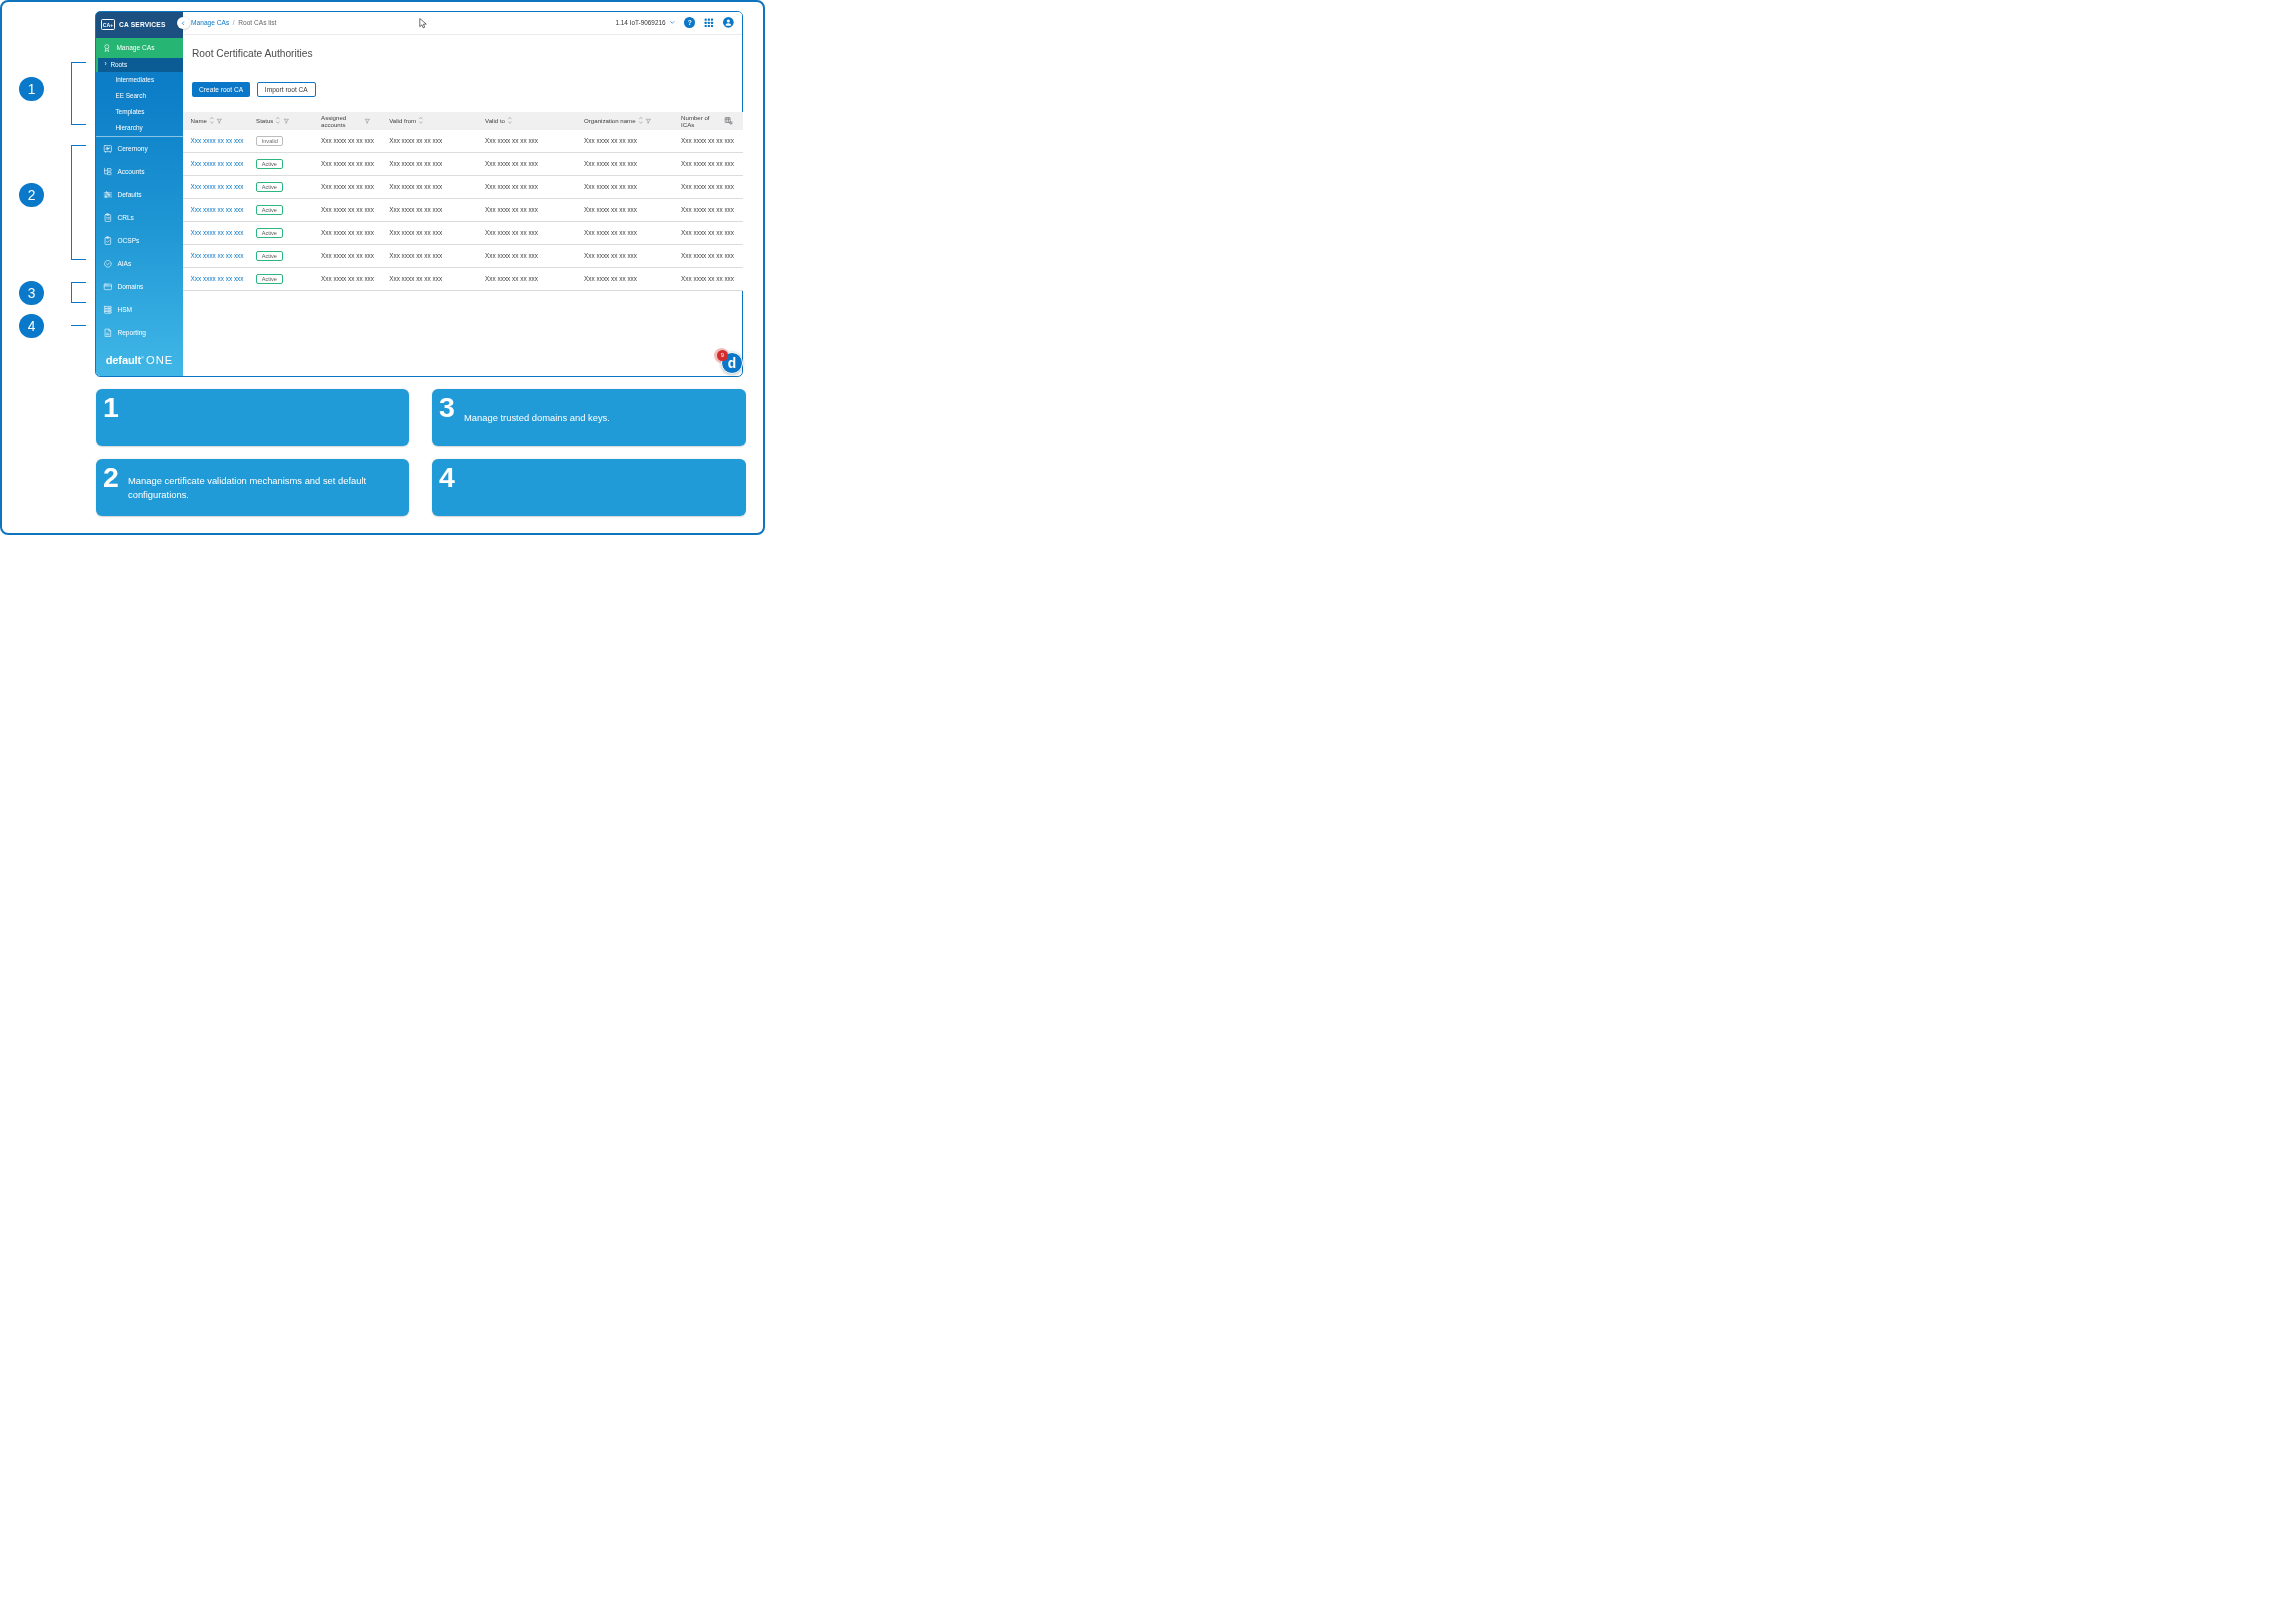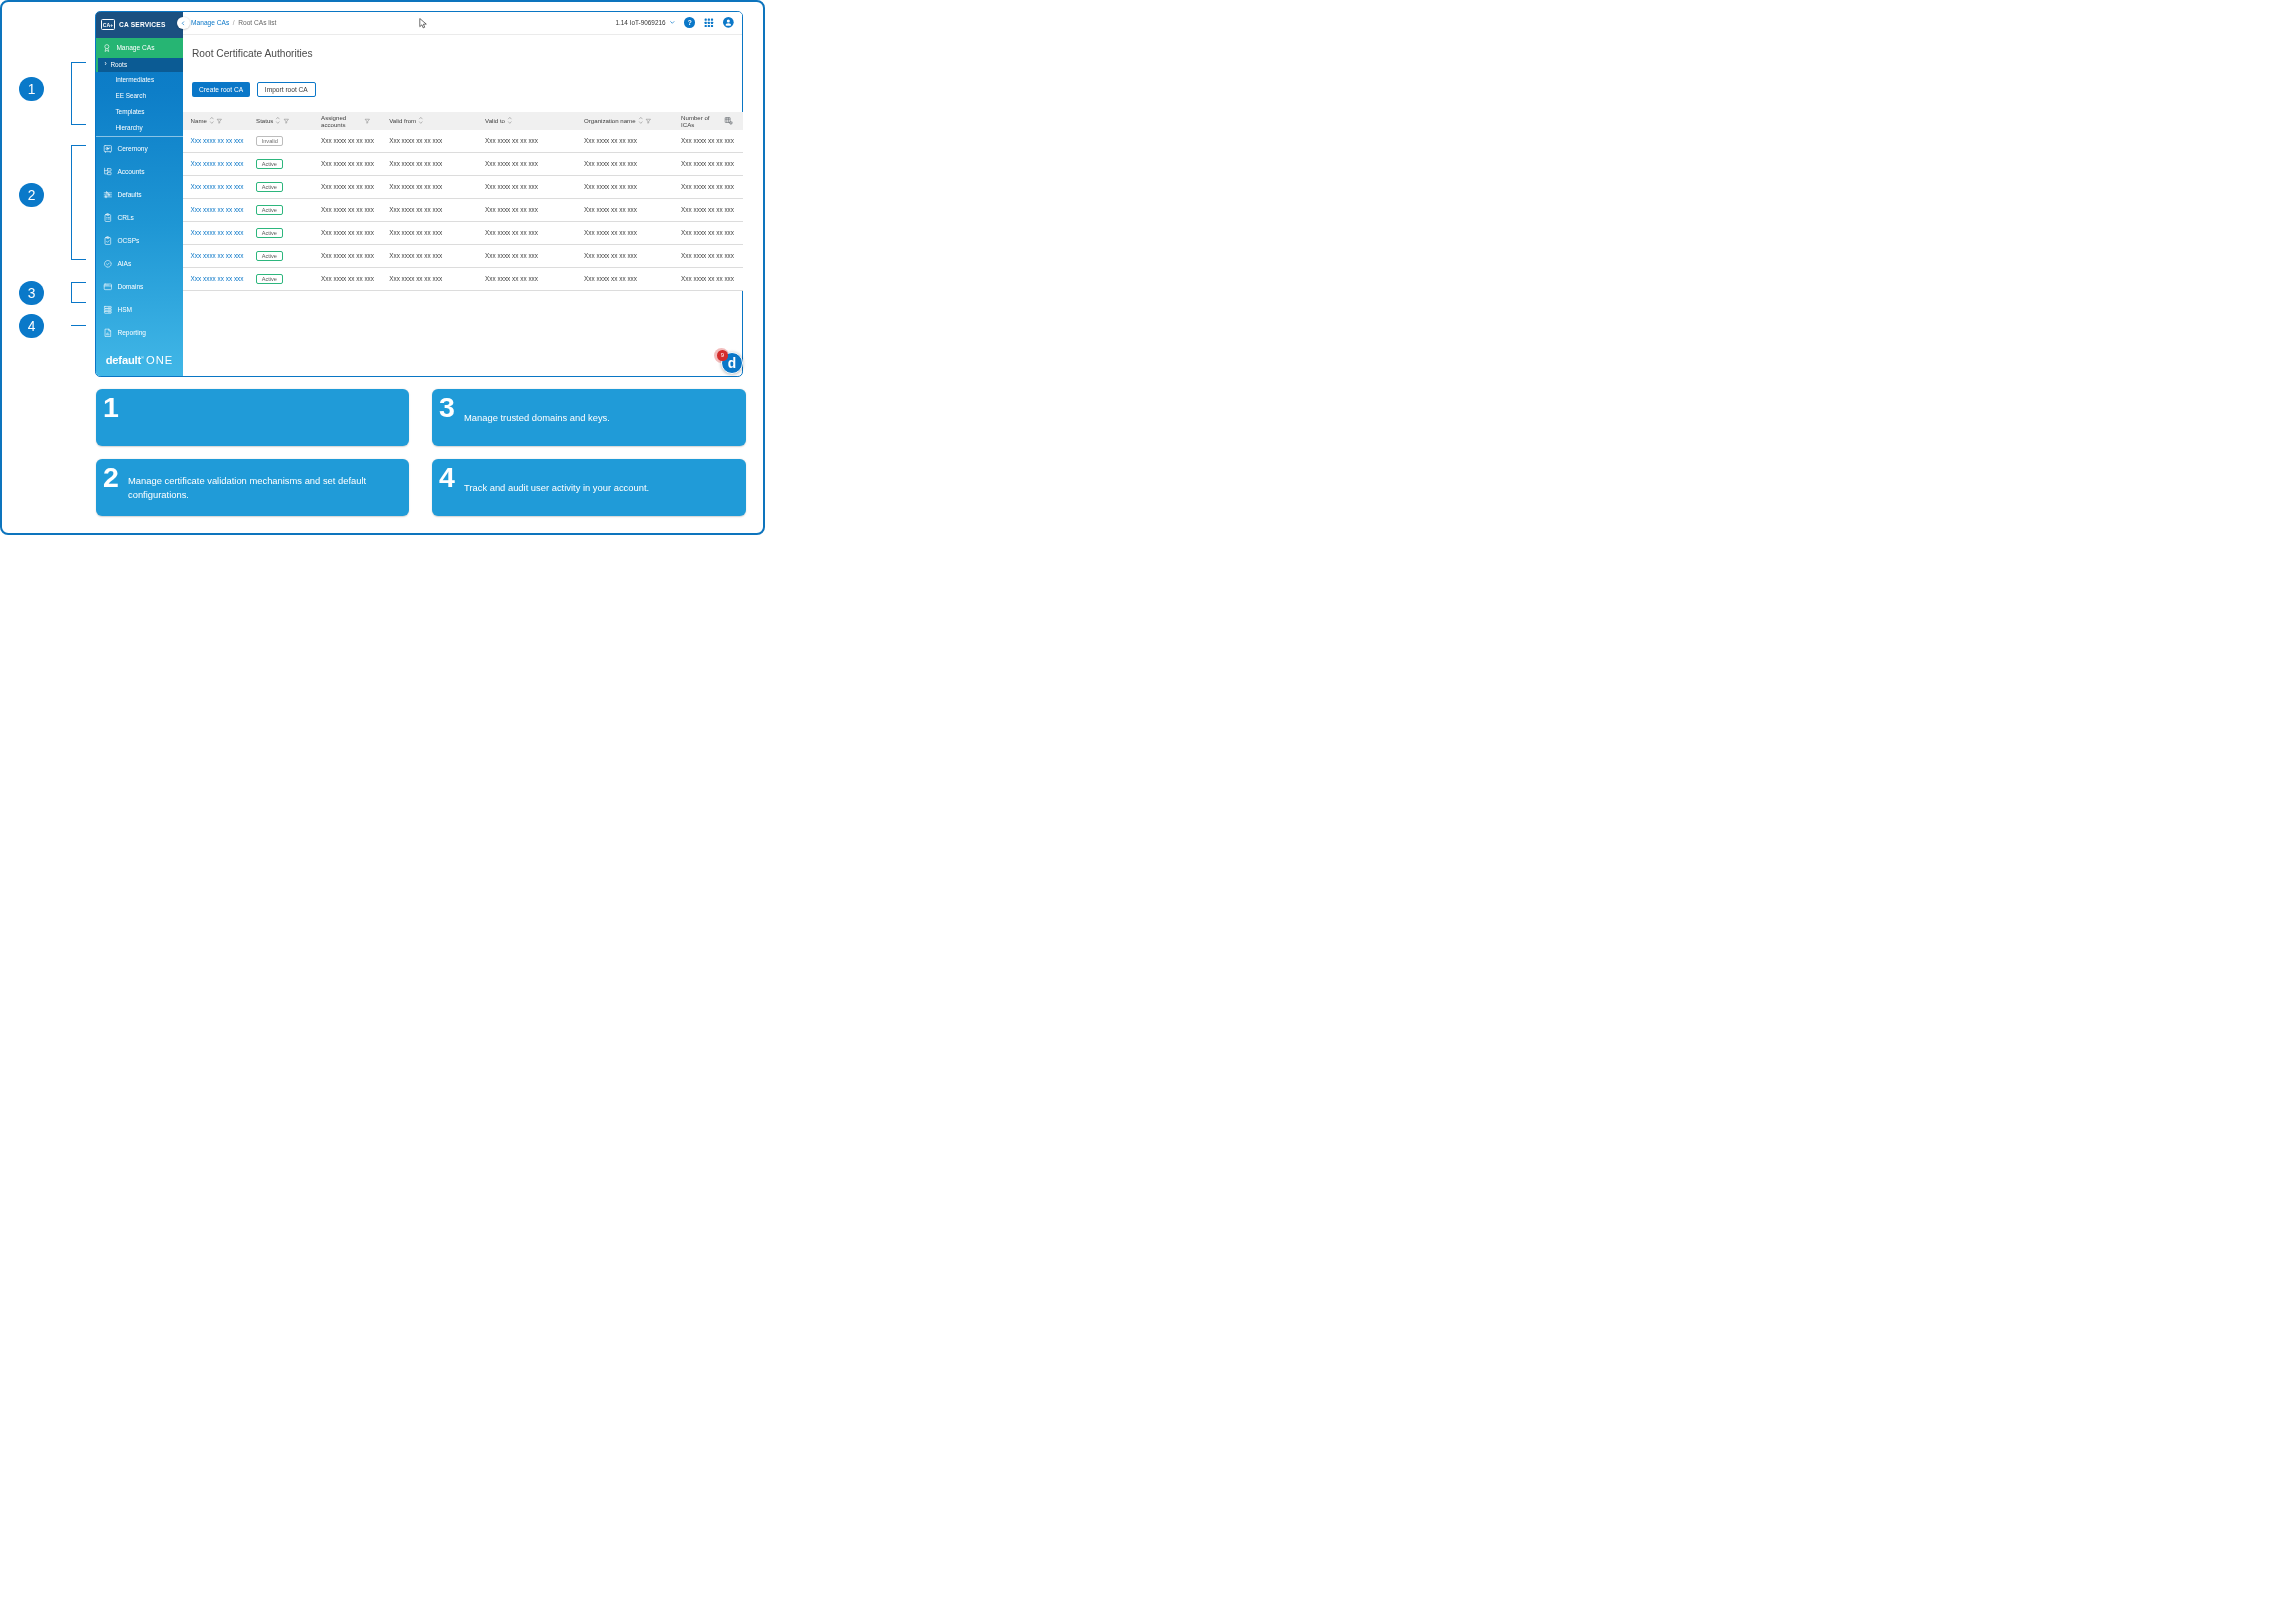--- a/index.html
+++ b/index.html
@@ -427,21 +427,20 @@
   <div class="callout co2">
     <div class="co-num">2</div>
     <div class="co-text">Manage certificate validation mechanisms and set default configurations.</div>
   </div>
   <div class="callout co3">
     <div class="co-num">3</div>
     <div class="co-text">Manage trusted domains and keys.</div>
   </div>
   <div class="callout co4">
     <div class="co-num">4</div>
-    <div class="co-text">Track and audit user activity in your account.</div>
   </div>
 
   <div class="chat-halo"></div>
   <div class="chat-bubble">d</div>
   <div class="chat-badge">9</div>
 
   <svg class="cursor" width="8.7" height="11.2" viewBox="0 0 17 22">
     <path d="M1.5 1l0 16 4.2-3.6 2.5 6 3-1.3-2.5-5.9 5.6-.2z" fill="#fff" stroke="#111" stroke-width="1.2"></path>
   </svg>
 </div>

